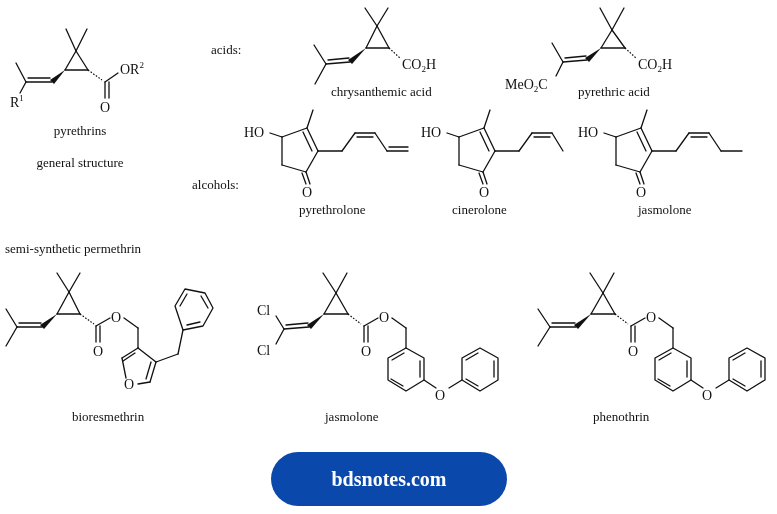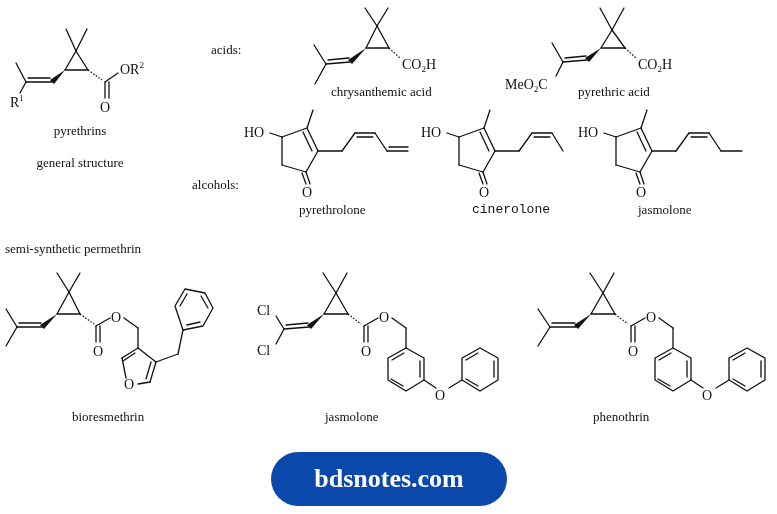--- a/index.html
+++ b/index.html
@@ -8,21 +8,21 @@
   .lbl { position:absolute; font-size:13px; white-space:nowrap; line-height:1; }
   .center { text-align:center; }
   svg.mol { position:absolute; left:0; top:0; }
   svg text { font-family:"Liberation Serif","DejaVu Serif",serif; fill:#111; }
   .bond { stroke:#111; stroke-width:1.3; fill:none; stroke-linecap:round; stroke-linejoin:round; }
   .wedge { fill:#111; stroke:none; }
   .hash { stroke:#111; stroke-width:1.2; stroke-dasharray:1.6 1.6; fill:none; }
   .banner { position:absolute; left:271px; top:452px; width:236px; height:54px;
             background:#0a48ab; border-radius:27px; color:#fff;
             display:flex; align-items:center; justify-content:center;
-            font-family:"Liberation Serif","DejaVu Serif",serif; font-weight:bold; font-size:26px; }
+            font-family:"Liberation Serif","DejaVu Serif",serif; font-weight:bold; font-size:20px; }
 </style>
 </head>
 <body>
 
 <svg class="mol" width="777" height="514" viewBox="0 0 777 514">
 
   <g>
     <line class="bond" x1="66" y1="29" x2="76" y2="51"></line>
     <line class="bond" x1="87" y1="29" x2="76" y2="51"></line>
     <line class="bond" x1="76" y1="51" x2="65" y2="70"></line>
@@ -242,21 +242,21 @@
   <div>pyrethrins</div>
   <div style="margin-top:19px;">general structure</div>
 </div>
 
 <div class="lbl" style="left:211px; top:43px;">acids:</div>
 <div class="lbl" style="left:331px; top:85px;">chrysanthemic acid</div>
 <div class="lbl" style="left:578px; top:85px;">pyrethric acid</div>
 
 <div class="lbl" style="left:192px; top:154px;margin-top:24px;">alcohols:</div>
 <div class="lbl" style="left:299px; top:203px;">pyrethrolone</div>
-<div class="lbl" style="left:472px; top:203px;font-family:Liberation Mono, monospace;">cinerolone</div>
+<div class="lbl" style="left:452px; top:203px;">cinerolone</div>
 <div class="lbl" style="left:638px; top:203px;">jasmolone</div>
 
 <div class="lbl" style="left:5px; top:242px;">semi-synthetic permethrin</div>
 <div class="lbl" style="left:72px; top:410px;">bioresmethrin</div>
 <div class="lbl" style="left:325px; top:410px;">jasmolone</div>
 <div class="lbl" style="left:593px; top:410px;">phenothrin</div>
 
 <a class="banner">
   <span>bdsnotes.com</span>
 </a>

